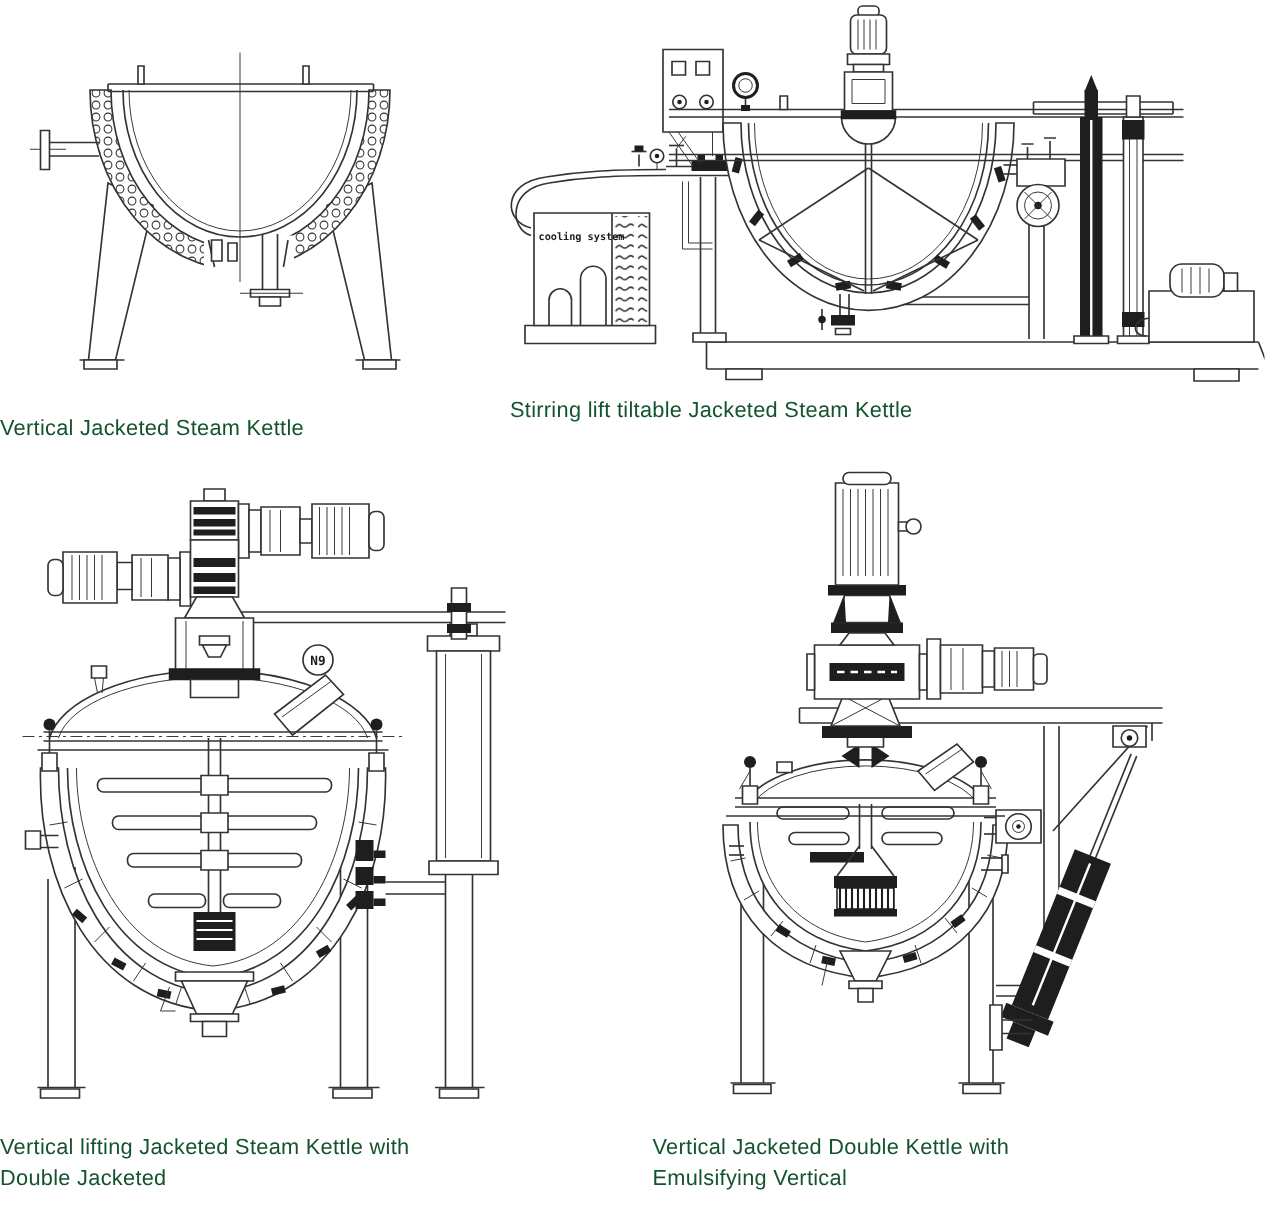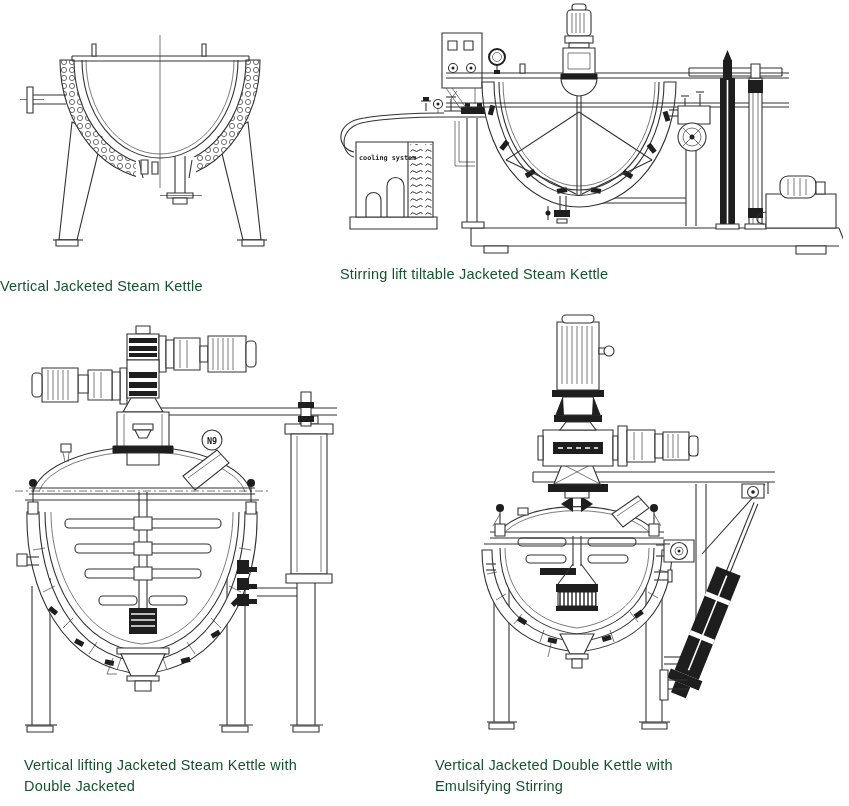--- a/index.html
+++ b/index.html
@@ -421,21 +421,21 @@
         <line class="lt" x1="119" y1="94" x2="119" y2="126"></line>
           <line class="lt" x1="157" y1="94" x2="157" y2="126"></line>
         <rect class="wf" x="128" y="104" width="20" height="6"></rect>
         <polygon class="wf" points="130,110 146,110 142,118 134,118"></polygon>
         <rect class="dks" x="108" y="126" width="60" height="7" fill="#fff"></rect>
         <rect class="dk" x="110" y="128" width="56" height="3"></rect>
         <rect class="wf" x="122" y="133" width="32" height="12"></rect>
       </g>
     </svg>
   </div>
-  <div class="caption" style="left:0px;top:755px;width:300px;padding-left:24px;">
+  <div class="caption" style="left:0px;top:755px;width:300px;">
     <div>Vertical lifting Jacketed Steam Kettle with</div>
     <div>Double Jacketed</div>
   </div>
 
   <div class="fig" style="left:430px;top:312px;width:360px;height:445px;">
     <svg viewBox="0 0 360 445" width="360" height="445">
       <defs>
         <pattern id="vlines4" width="4" height="8" patternUnits="userSpaceOnUse">
           <rect width="4" height="8" fill="#fff"></rect>
           <line x1="2" y1="0" x2="2" y2="8" stroke="#1e1e1e" stroke-width="1.4"></line>
@@ -598,16 +598,16 @@
             <line class="lt" x1="157" y1="14" x2="157" y2="72"></line>
           <line class="lt" x1="162" y1="14" x2="162" y2="72"></line>
           <rect class="wf" x="169" y="36" width="6" height="6"></rect>
           <circle class="wf" cx="179" cy="39" r="5"></circle>
         </g>
       </g>
     </svg>
   </div>
   <div class="caption" style="left:435px;top:755px;width:300px;">
     <div>Vertical Jacketed Double Kettle with</div>
-    <div>Emulsifying Stirring</div>
+    <div>Emulsifying Vertical</div>
   </div>
 
 </div>
 
 </body></html>

